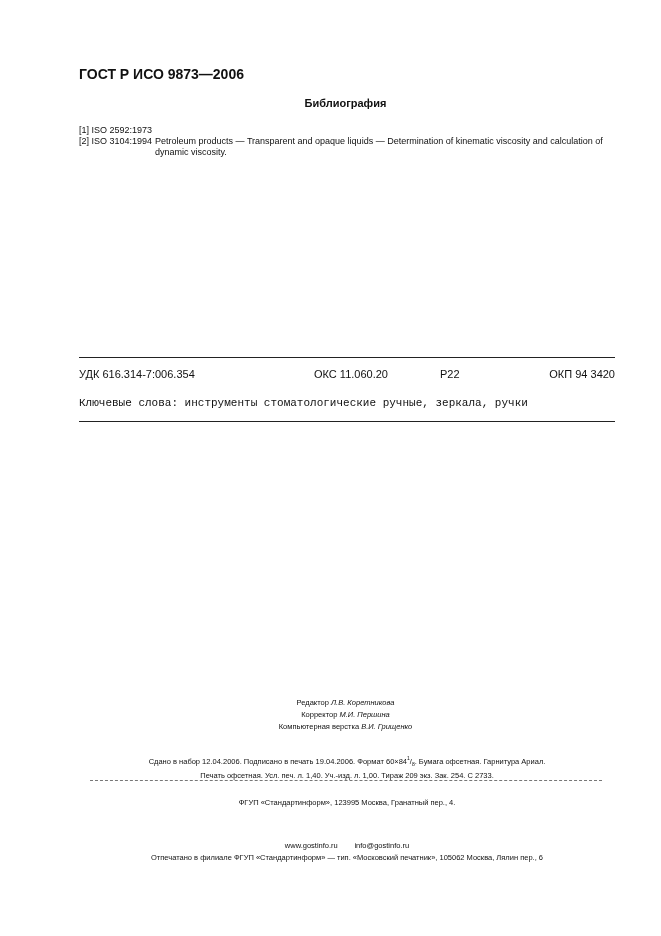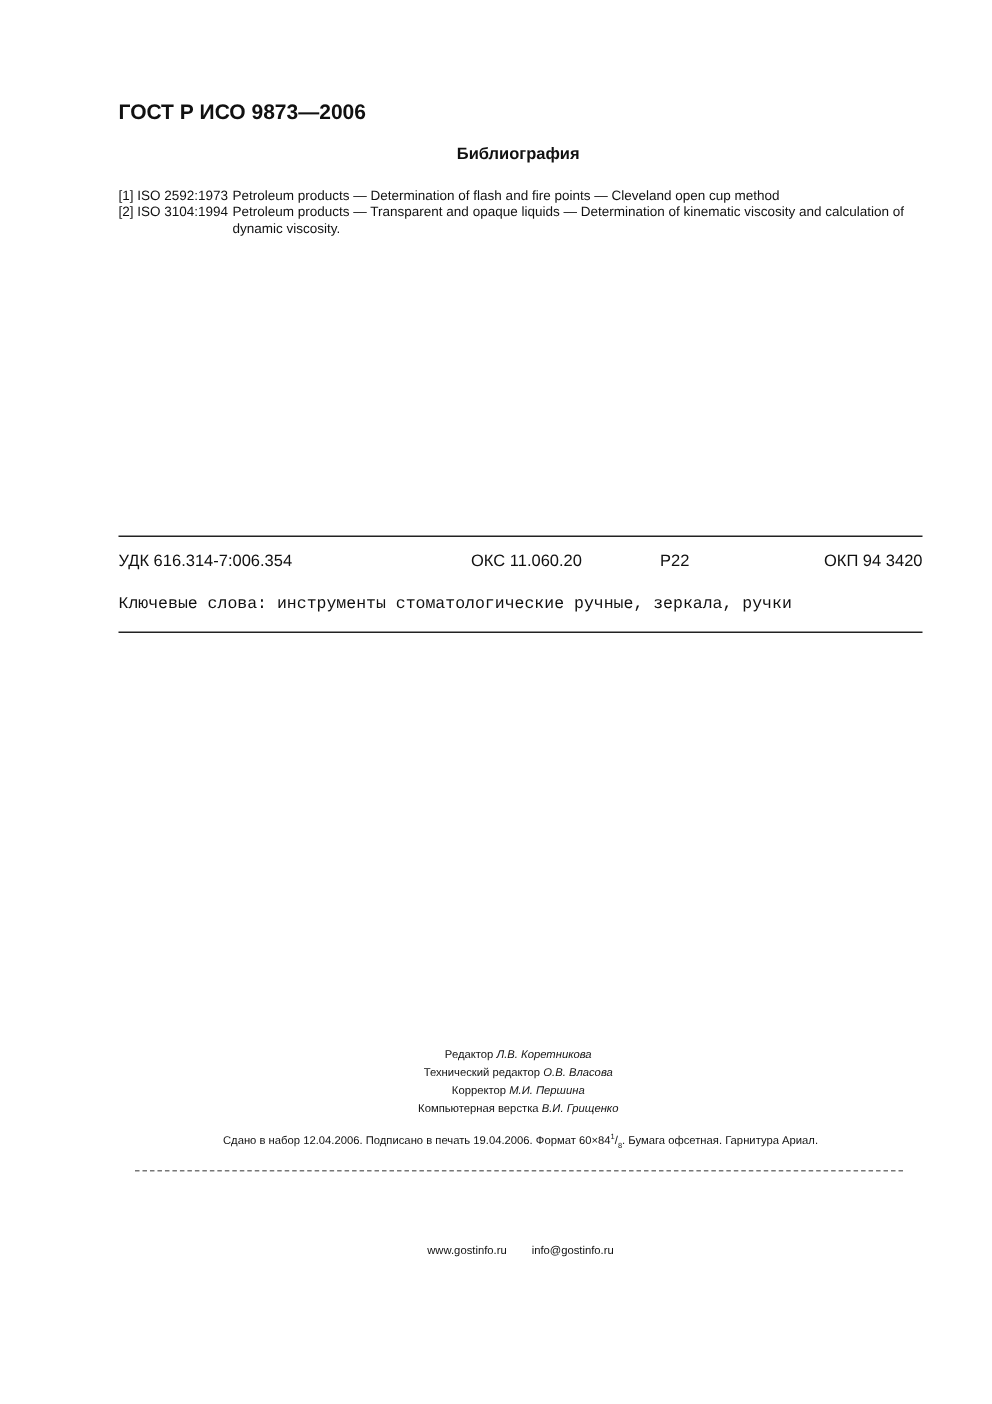--- a/index.html
+++ b/index.html
@@ -24,21 +24,20 @@
 </style>
 </head>
 <body>
 
 <div class="abs header">ГОСТ Р ИСО 9873—2006</div>
 <div class="abs title">Библиография</div>
 
 <div class="abs bib">
   <div class="bib-row">
     <div class="bib-num">[1]  ISO 2592:1973</div>
-    <div class="bib-text">Petroleum products — Determination of flash and fire points — Cleveland open cup method</div>
   </div>
   <div class="bib-row">
     <div class="bib-num">[2]  ISO 3104:1994</div>
     <div class="bib-text">Petroleum products — Transparent and opaque liquids — Determination of kinematic viscosity and calculation of dynamic viscosity.</div>
   </div>
 </div>
 
 <div class="abs rule" style="top:357px;"></div>
 
 <div class="abs codes">
@@ -47,26 +46,28 @@
   <span style="left:361px;">Р22</span>
   <span style="right:0;">ОКП  94  3420</span>
 </div>
 
 <div class="abs keywords">Ключевые слова:  инструменты стоматологические ручные, зеркала, ручки</div>
 
 <div class="abs rule" style="top:421px;"></div>
 
 <div class="abs credits">
   <div><span>Редактор</span> <i>Л.В. Коретникова</i></div>
-  <div><span>Технический редактор</span> <i>О.В. Власова</i></div>
   <div><span>Корректор</span> <i>М.И. Першина</i></div>
   <div><span>Компьютерная верстка</span> <i>В.И. Грищенко</i></div>
 </div>
 
 <div class="abs print">
   <div><span>Сдано в набор 12.04.2006.  Подписано в печать 19.04.2006.  Формат 60×84</span><sup>1</sup>/<sub style="font-size:5px;">8</sub><span>.  Бумага офсетная.    Гарнитура Ариал.</span></div>
+  <div>Печать офсетная.   Усл. печ. л.  1,40.  Уч.-изд. л.  1,00.  Тираж  209 экз.  Зак.  254.  С 2733.</div>
 </div>
 
 <div class="abs dash-rule"></div>
 
 <div class="abs pub">
+  <div>ФГУП «Стандартинформ», 123995 Москва, Гранатный пер., 4.</div>
   <div style="white-space:pre;margin-top:31px;">www.gostinfo.ru        info@gostinfo.ru</div>
+  <div>Отпечатано в филиале ФГУП «Стандартинформ» — тип. «Московский печатник», 105062 Москва, Лялин пер., 6</div>
 </div>
 
 </body></html>

